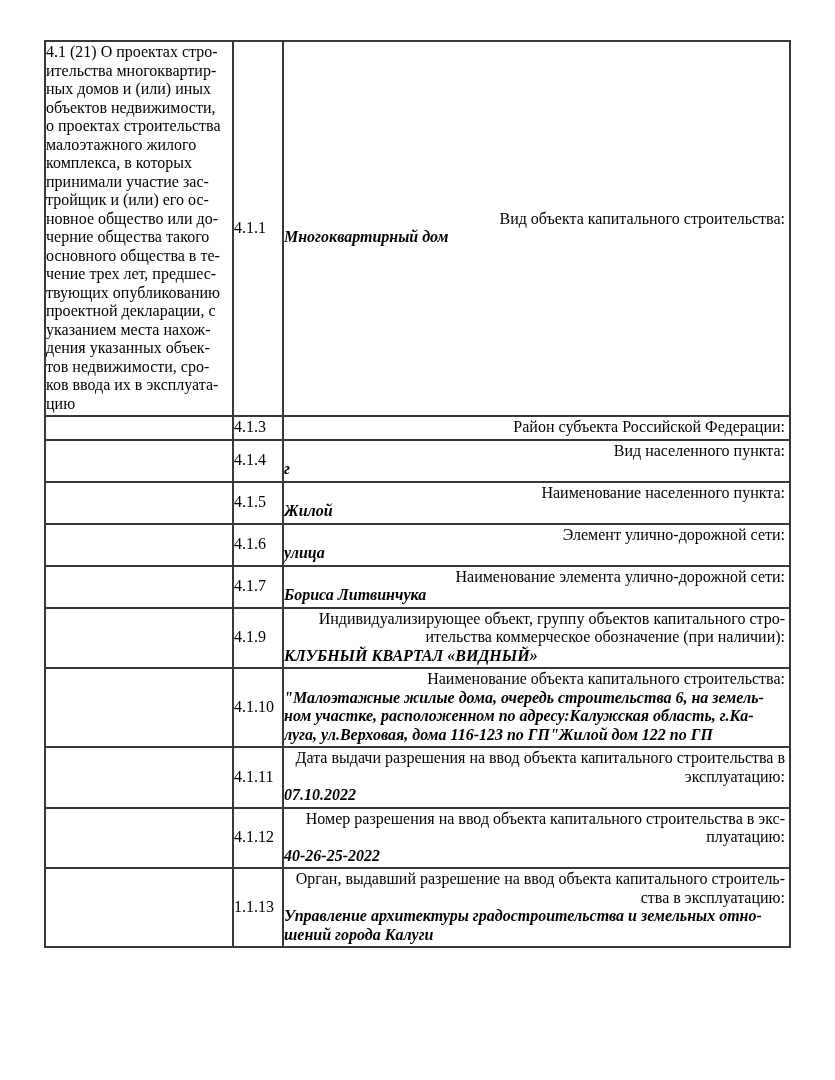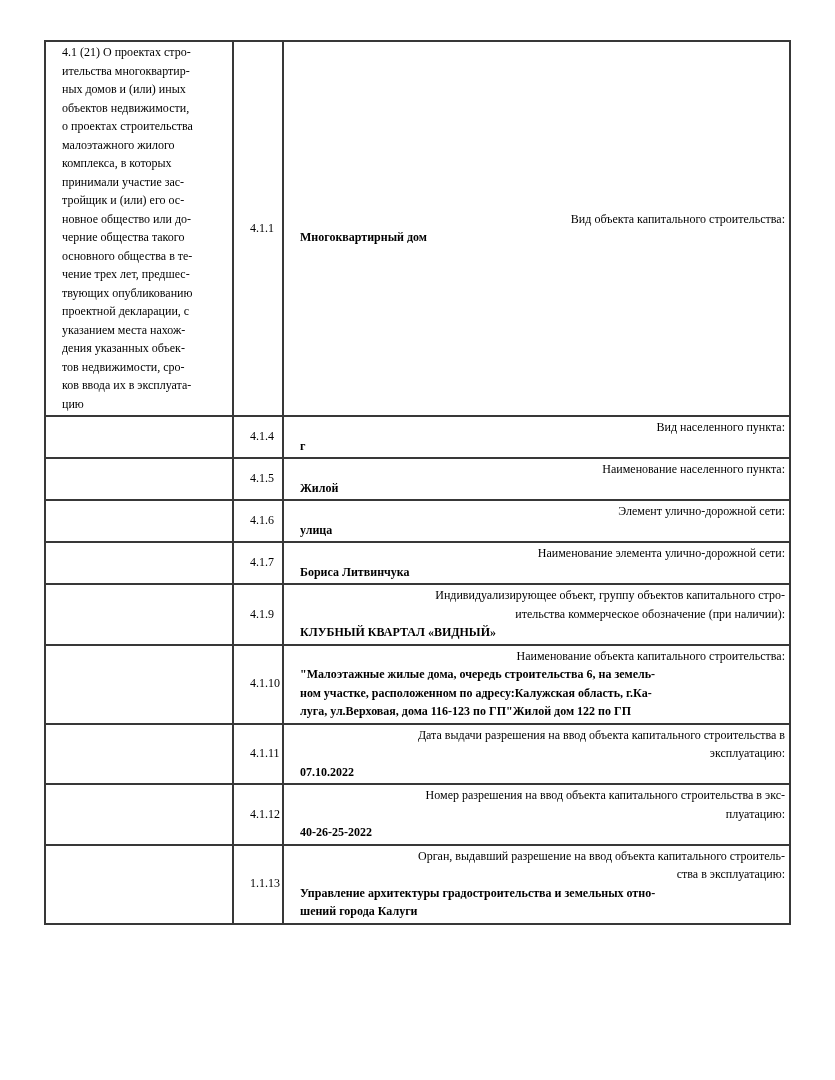--- a/index.html
+++ b/index.html
@@ -12,39 +12,39 @@
   }
   .page { position: relative; width: 835px; height: 1080px; background:#ffffff; }
   .table-wrap { position: absolute; left: 44px; top: 40px; }
   table.decl {
     border-collapse: collapse;
     table-layout: fixed;
     width: 745px;
   }
   table.decl td {
     border: 2px solid #383838;
-    font-size: 12px;
+    font-size: 16px;
     line-height: 18.5px;
-    padding: 1px 4px 2px 16px;
+    padding: 1px 4px 2px 0;
     vertical-align: middle;
     overflow: hidden;
   }
   td.left-cell {
     vertical-align: top;
     white-space: pre-line;
     padding: 2px 3px 2px 4px;
   }
   td.code-cell {
     vertical-align: middle;
     padding-left: 4px;
   }
   td.content-cell { vertical-align: middle; }
   .label { white-space: pre-line; text-align: right; }
   .value-line { white-space: pre-line; }
-  .value-text { font-weight: bold; }
+  .value-text { font-weight: bold; font-style: italic; }
   .value-prefix { font-weight: normal; }
 </style>
 </head>
 <body>
 
 <div class="page">
   <div class="table-wrap">
     <table class="decl">
       <colgroup>
         <col style="width:188px">
@@ -70,20 +70,27 @@
 проектной декларации, с
 указанием места нахож-
 дения указанных объек-
 тов недвижимости, сро-
 ков ввода их в эксплуата-
 цию</td>
             <td class="code-cell">4.1.1</td>
             <td class="content-cell">
               <div class="label">Вид объекта капитального строительства:</div>
               <div class="value-line"><span class="value-text">Многоквартирный дом</span></div>
+            </td>
+          </tr>
+          <tr>
+            <td class="left-cell"></td>
+            <td class="code-cell">4.1.3</td>
+            <td class="content-cell">
+              <div class="label">Район субъекта Российской Федерации:</div>
             </td>
           </tr>
           <tr>
             <td class="left-cell"></td>
             <td class="code-cell">4.1.4</td>
             <td class="content-cell">
               <div class="label">Вид населенного пункта:</div>
               <div class="value-line"><span class="value-text">г</span></div>
             </td>
           </tr>

